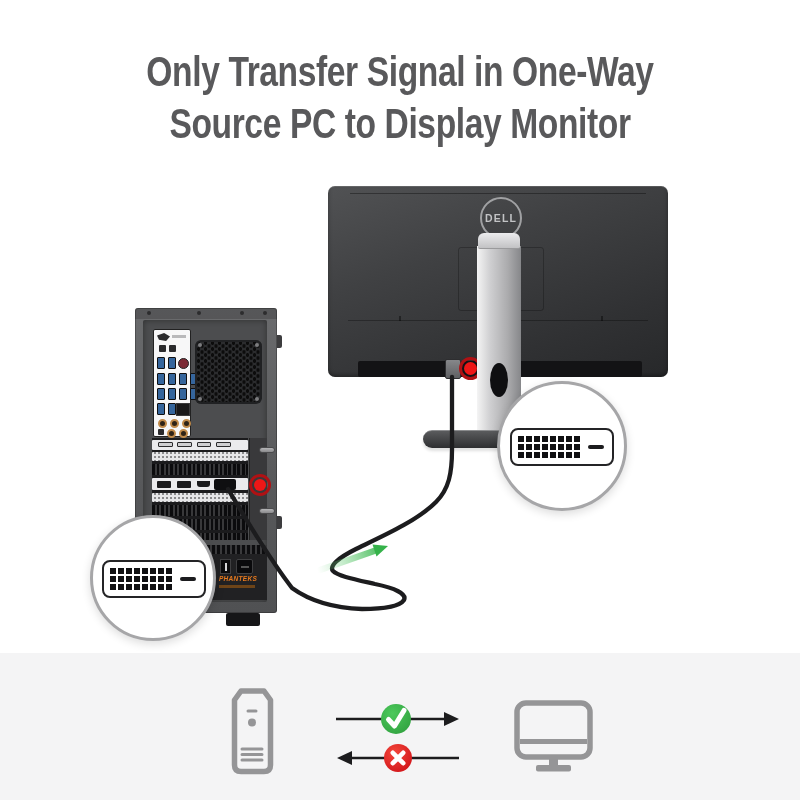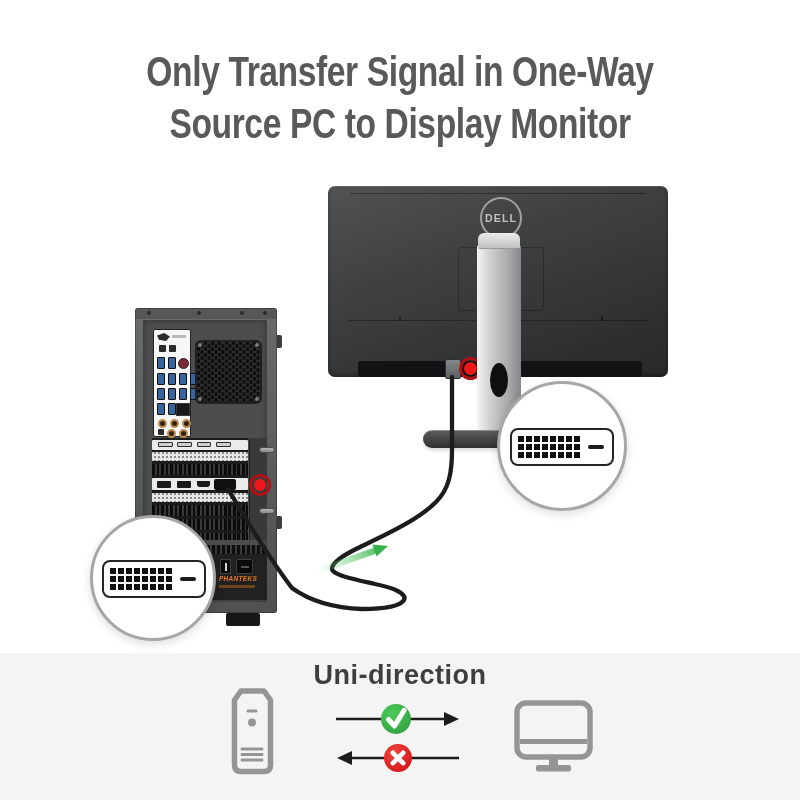--- a/index.html
+++ b/index.html
@@ -303,21 +303,20 @@
           <span class="pin"></span>
           <span class="pin"></span>
           <span class="pin"></span>
           <span class="pin"></span>
         </div>
       <div class="blade"></div>
     </div>
   </div>
 
   <div class="abs footer"></div>
-  <div class="abs footer-label">Uni-direction</div>
   <svg class="abs footer-svg" viewBox="0 653 800 147">
     <defs>
       <radialGradient id="gGrn" cx="0.38" cy="0.32" r="0.85">
         <stop offset="0" stop-color="#4cc95c"></stop>
           <stop offset="1" stop-color="#2f9e3d"></stop>
       </radialGradient>
       <radialGradient id="gRed" cx="0.38" cy="0.32" r="0.85">
         <stop offset="0" stop-color="#f4473b"></stop>
           <stop offset="1" stop-color="#cd0f16"></stop>
       </radialGradient>

